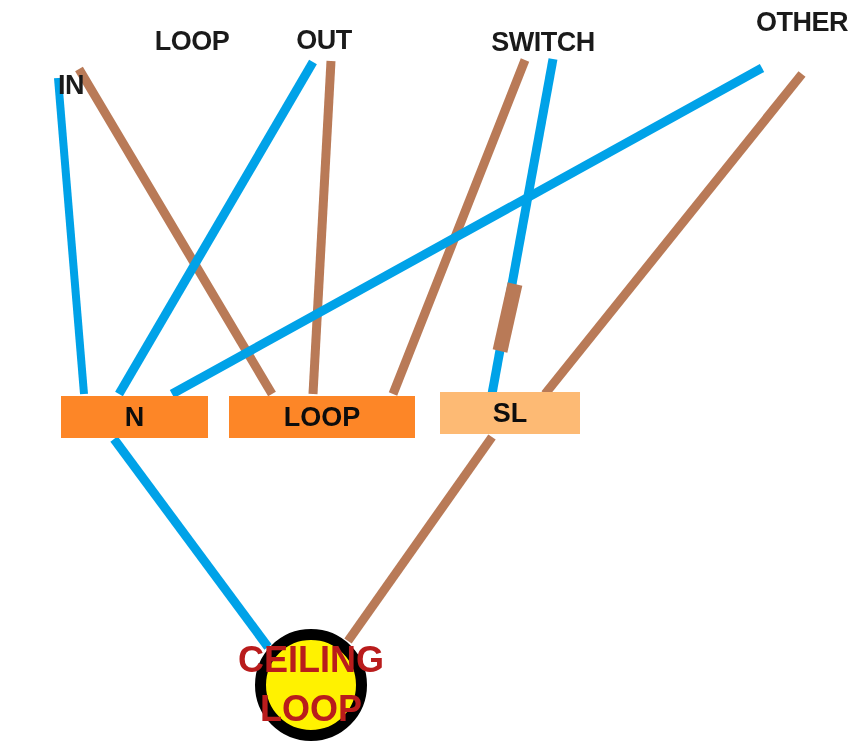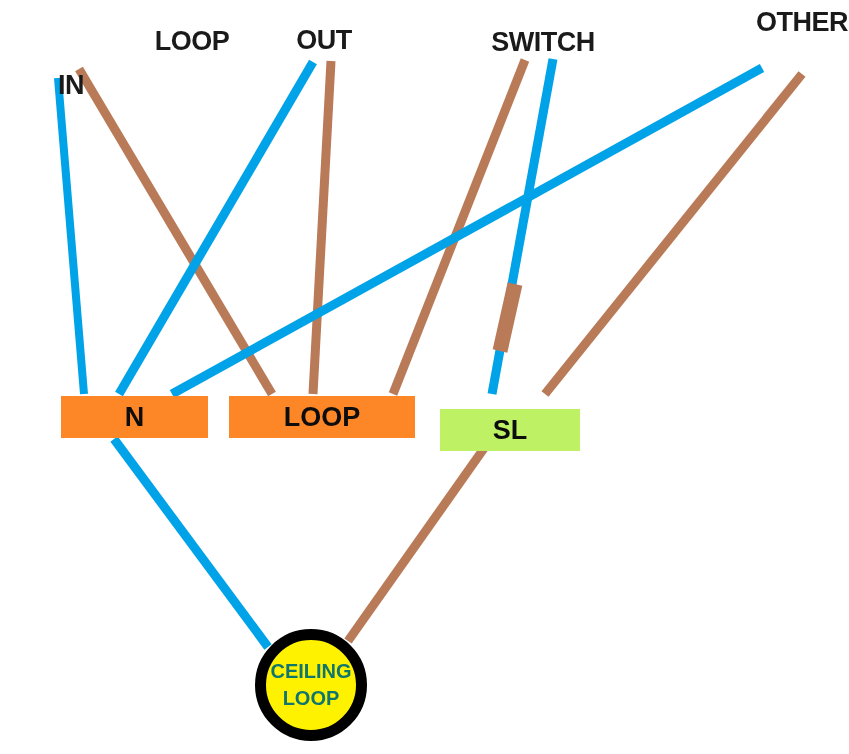--- a/index.html
+++ b/index.html
@@ -61,22 +61,22 @@
     border: 11px solid #000000;
     box-sizing: border-box;
     display: flex;
     flex-direction: column;
     align-items: center;
     justify-content: center;
   }
   #lamp .lamp-line {
     font-family: "Liberation Sans", sans-serif;
     font-weight: bold;
-    font-size: 20px;
-    color: #0f766e;
+    font-size: 36px;
+    color: #b91c1c;
     white-space: nowrap;
     line-height: 1.35;
   }
 </style>
 </head>
 <body>
 
 <div id="canvas">
 
   <svg id="wire-layer" viewBox="0 0 849 754" xmlns="http://www.w3.org/2000/svg">
@@ -103,21 +103,21 @@
       </div>
     </div>
 
   <div id="blocks-layer">
       <div class="terminal-block" style="left: 61px; top: 396px; width: 147px; height: 42px; background: rgb(253, 134, 39);">
         <span class="tb-label">N</span>
       </div>
       <div class="terminal-block" style="left: 229px; top: 396px; width: 186px; height: 42px; background: rgb(253, 134, 39);">
         <span class="tb-label">LOOP</span>
       </div>
-      <div class="terminal-block" style="left: 440px; top: 409px; width: 140px; height: 42px; background: #bef264;">
+      <div class="terminal-block" style="left: 440px; top: 392px; width: 140px; height: 42px; background: #fdba74;">
         <span class="tb-label">SL</span>
       </div>
     </div>
 
   <div id="lamp-holder">
       <div id="lamp" style="left: 255px; top: 629px; width: 112px; height: 112px; background: rgb(255, 242, 0); border-color: rgb(0, 0, 0);">
         <div class="lamp-line">CEILING</div>
         <div class="lamp-line">LOOP</div>
       </div>
     </div>

